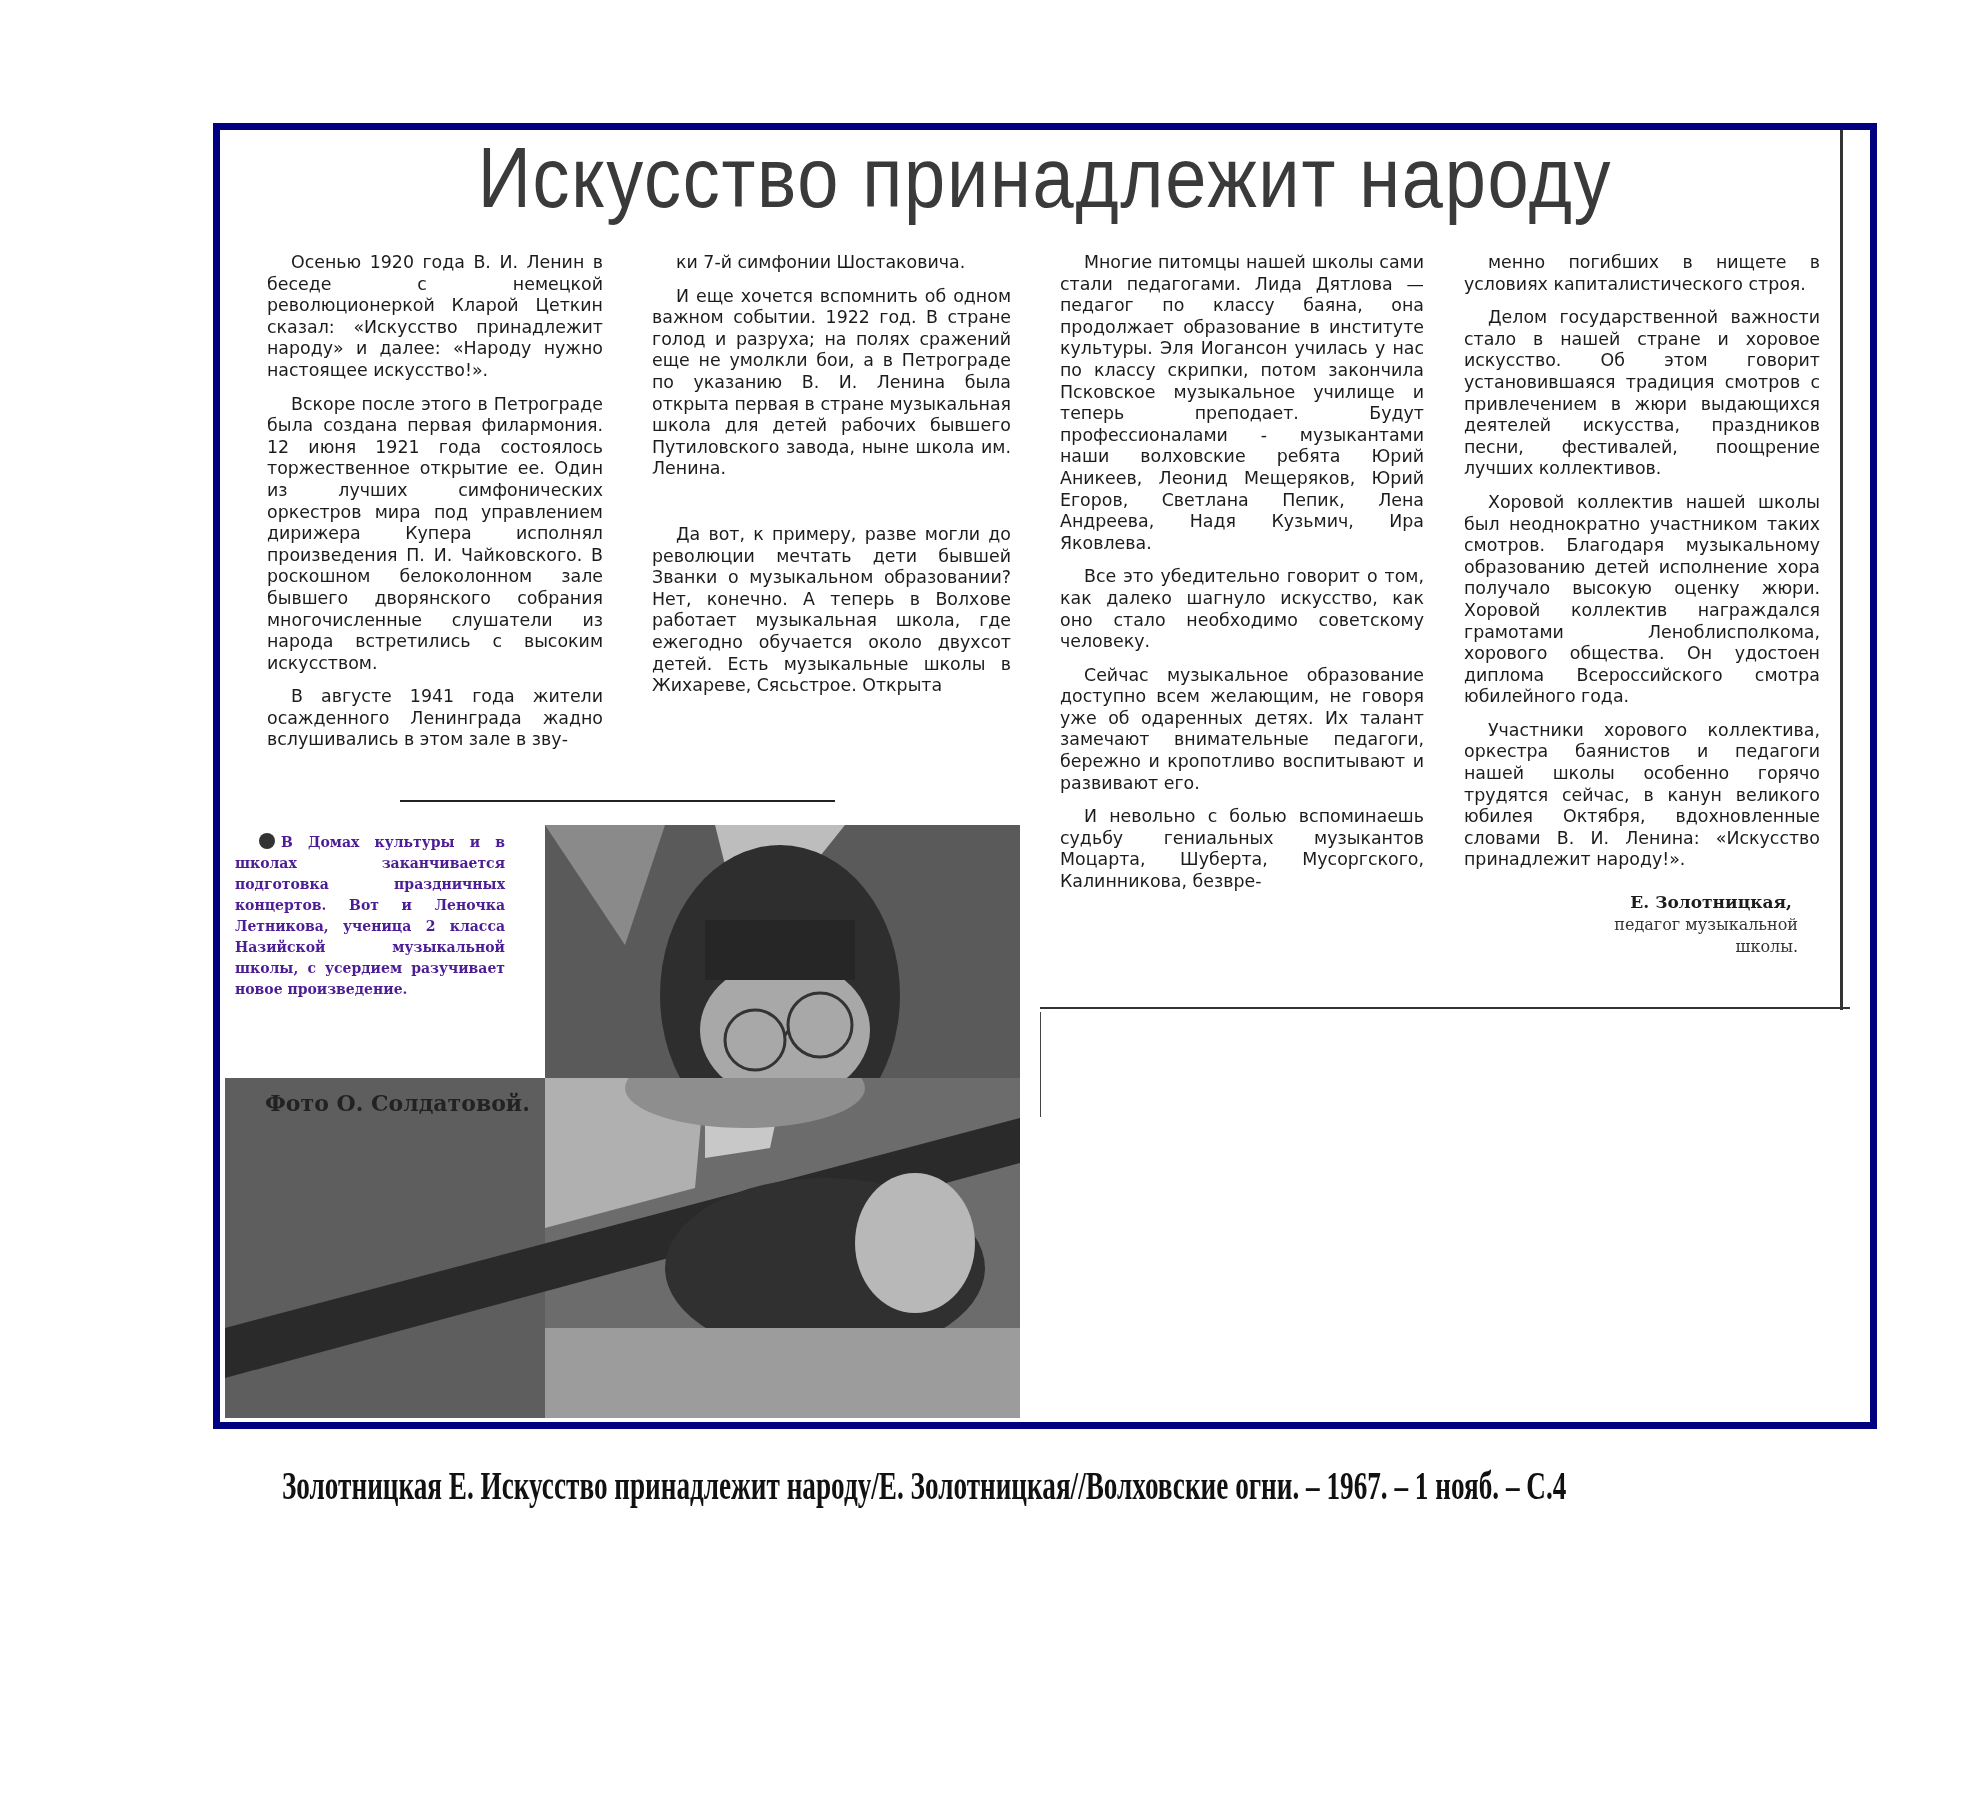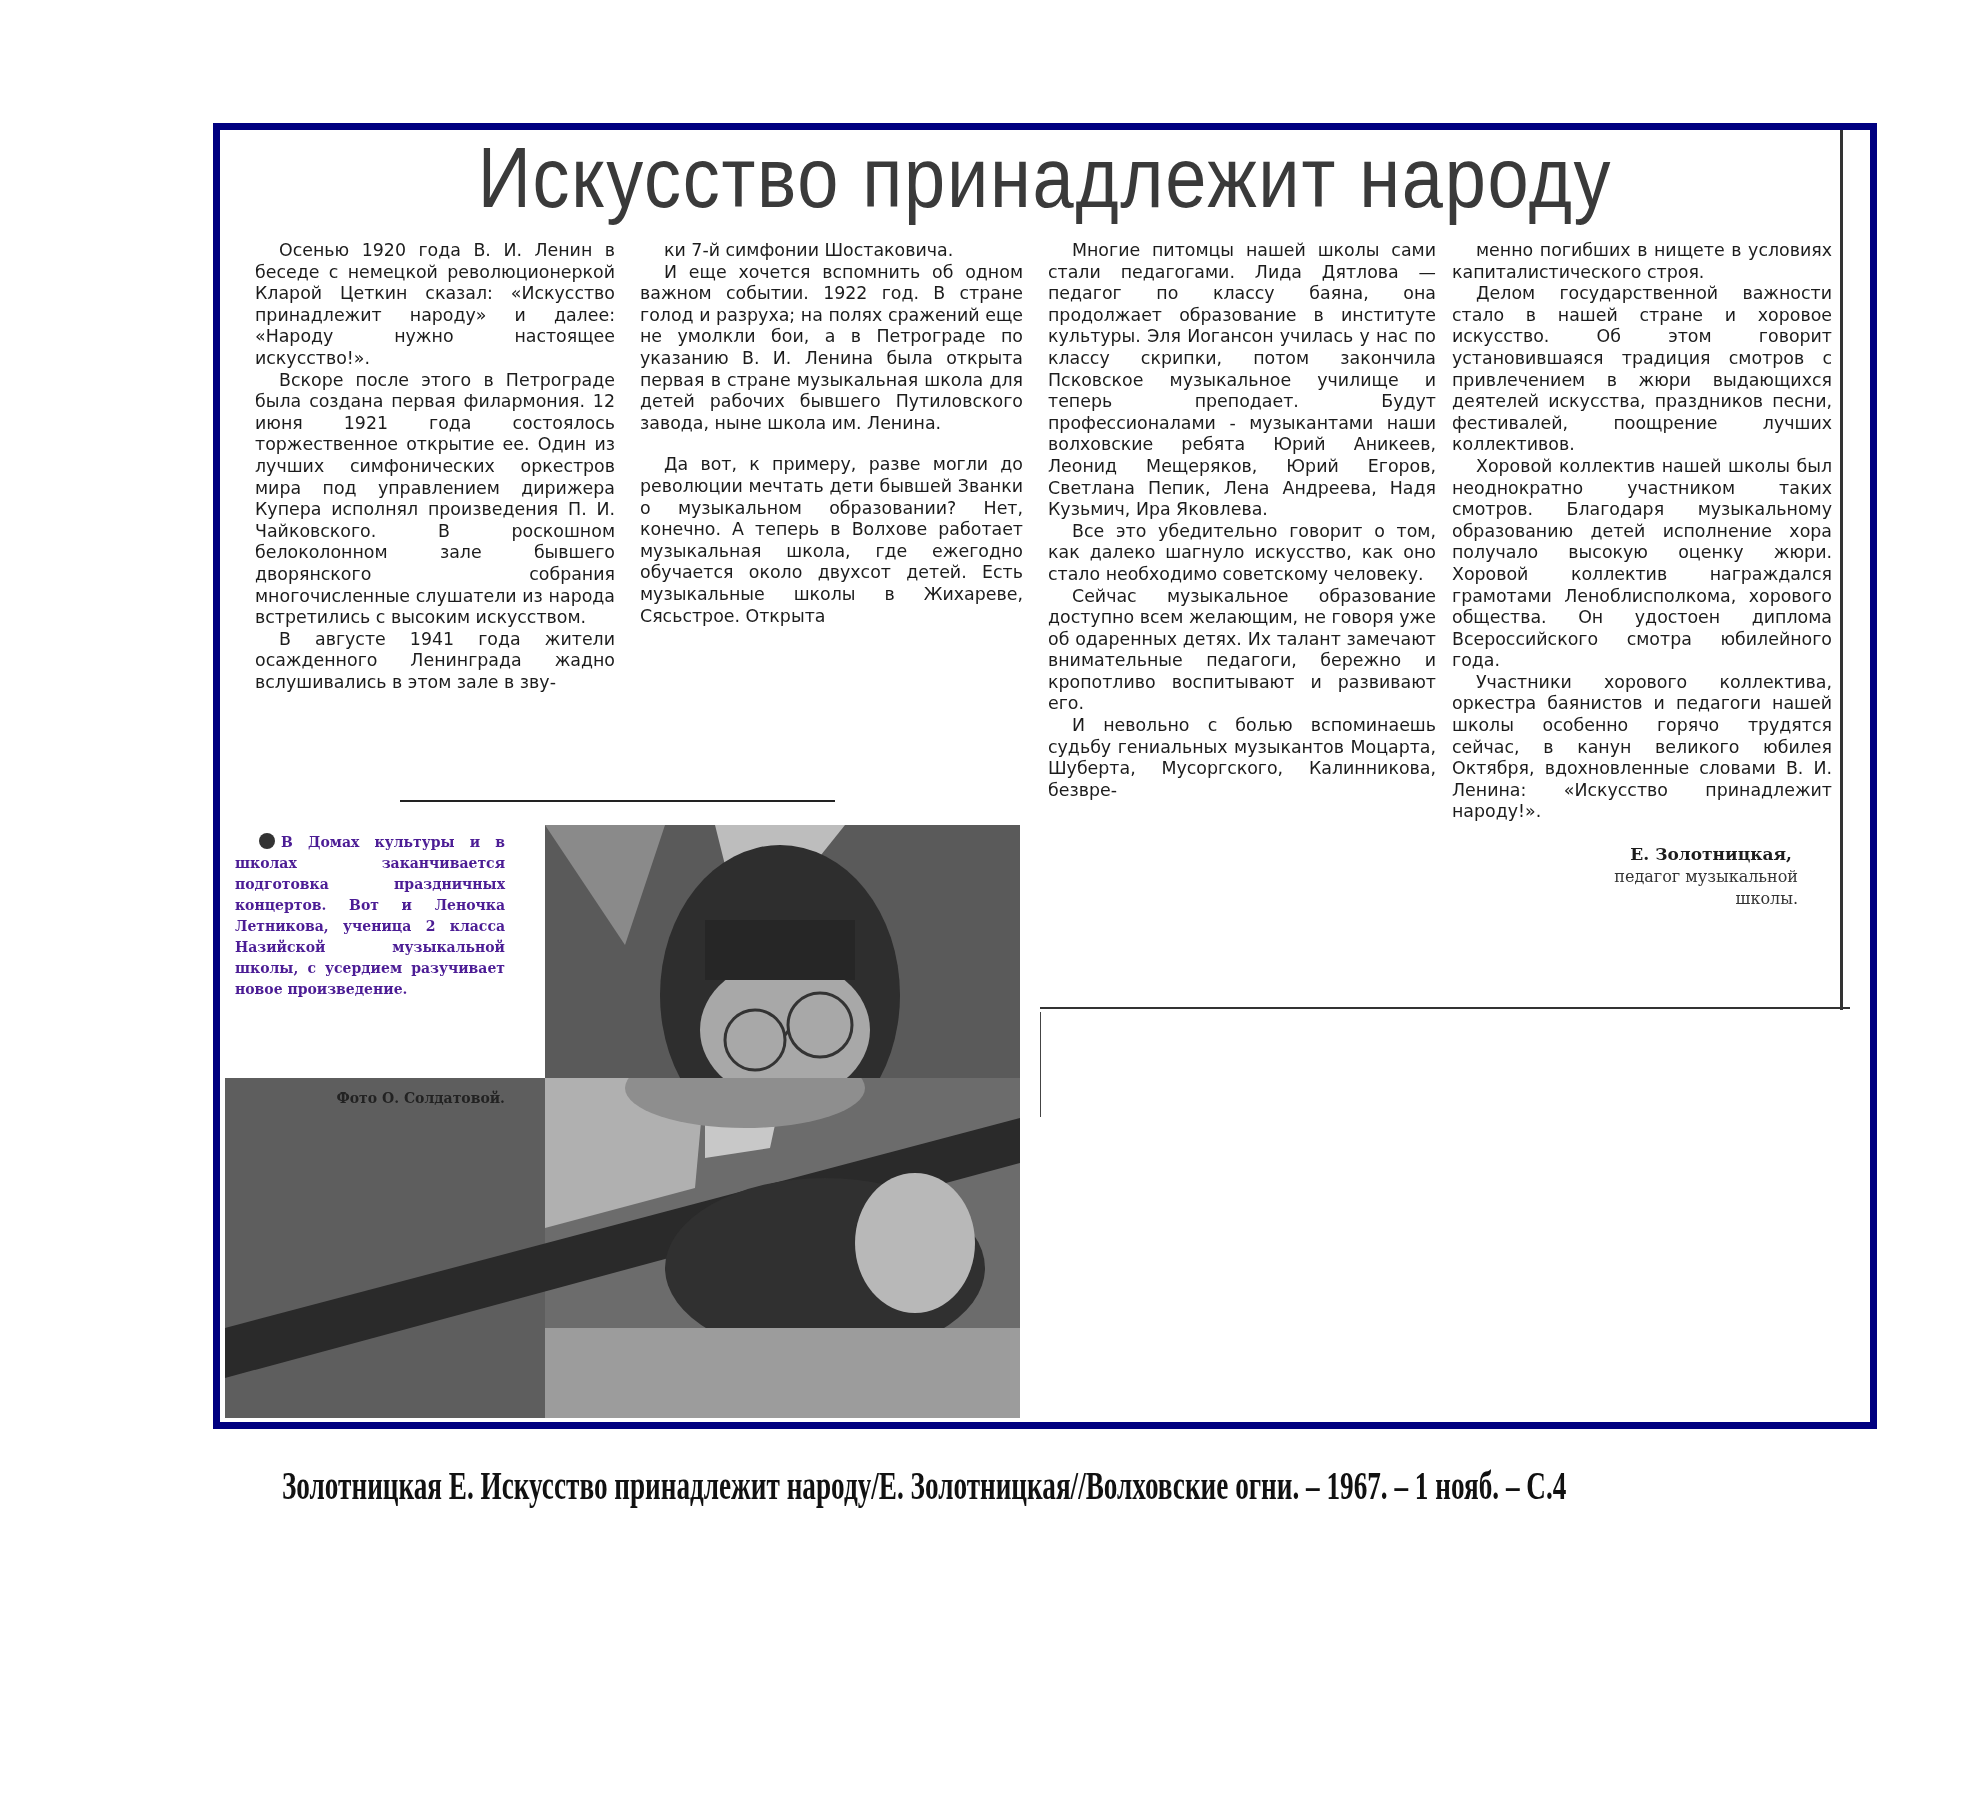--- a/index.html
+++ b/index.html
@@ -1,39 +1,39 @@
 <!DOCTYPE html>
 <html><head>
 <meta charset="utf-8">
 <style>
   html, body { margin:0; padding:0; background:#ffffff; }
   body { width:1988px; height:1811px; position:relative; overflow:hidden; font-family:"DejaVu Sans", sans-serif; color:#1a1a1a; }
   .frame { position:absolute; left:213px; top:123px; width:1650px; height:1292px; border:7px solid #000080; background:#fff; }
   .clip-edge-right { position:absolute; left:1840px; top:130px; width:3px; height:880px; background:#333; }
   .title { position:absolute; left:375px; top:128px; width:1340px; text-align:center; font-family:"Liberation Sans", sans-serif; font-size:86px; letter-spacing:2px; color:#3a3a3a; transform:scaleX(0.86); transform-origin:center; white-space:nowrap; }
   .col { position:absolute; font-family:"DejaVu Sans", sans-serif; font-size:17.4px; line-height:21.6px; text-align:justify; color:#1c1c1c; }
-  .col p { margin:0; text-indent:24px; }
+  .col p { margin:12px; text-indent:24px; }
   .col p + p { margin-top:0; }
   .col1 { left:255px; top:240px; width:360px; }
   .col2 { left:640px; top:240px; width:383px; }
   .col3 { left:1048px; top:240px; width:388px; }
   .col4 { left:1452px; top:240px; width:380px; }
   .gap { height:10px; }
   .signature { text-align:right; font-family:"DejaVu Serif", serif; font-weight:bold; font-size:17px; padding-right:40px;margin-top:21px; }
   .sig-role { text-align:right; font-family:"DejaVu Serif", serif; font-size:16px; padding-right:34px; line-height:22px; color:#333; }
   .rule-h1 { position:absolute; left:400px; top:800px; width:435px; height:2px; background:#222; }
   .rule-h2 { position:absolute; left:1040px; top:1007px; width:810px; height:2px; background:#333; }
   .rule-v1 { position:absolute; left:1040px; top:1012px; width:1px; height:105px; background:#444; }
   .photo { position:absolute; background:#555; overflow:hidden; }
   .photo-top { left:545px; top:825px; width:475px; height:255px; }
   .photo-bottom { left:225px; top:1078px; width:795px; height:340px; }
   .caption-box { position:absolute; left:225px; top:825px; width:320px; height:253px; background:#fff; }
   .caption { position:absolute; left:235px; top:832px; width:270px; font-family:"DejaVu Serif", serif; font-weight:bold; font-size:14px; line-height:21px; text-align:justify; color:#4c1d95; }
   .caption .bullet { display:inline-block; width:16px; height:16px; border-radius:50%; background:#333; vertical-align:-2px; margin-right:6px; margin-left:24px; }
-  .photo-credit { position:absolute; left:265px; top:1090px; width:240px; font-family:"DejaVu Serif", serif; font-weight:bold; font-size:14px; color:#222; text-align:right; white-space:nowrap; }
+  .photo-credit { position:absolute; left:265px; top:1090px; width:240px; font-family:"DejaVu Serif", serif; font-weight:bold; font-size:22px; color:#222; text-align:right; white-space:nowrap; }
   .citation { position:absolute; left:282px; top:1462px; width:1600px; font-family:"Liberation Serif", serif; font-weight:bold; font-size:40px; color:#111; white-space:nowrap; transform:scaleX(0.68); transform-origin:left center; }
 </style>
 </head>
 <body>
 
 <div class="frame"></div>
 <div class="clip-edge-right"></div>
 
 <div class="title">Искусство принадлежит народу</div>
 

